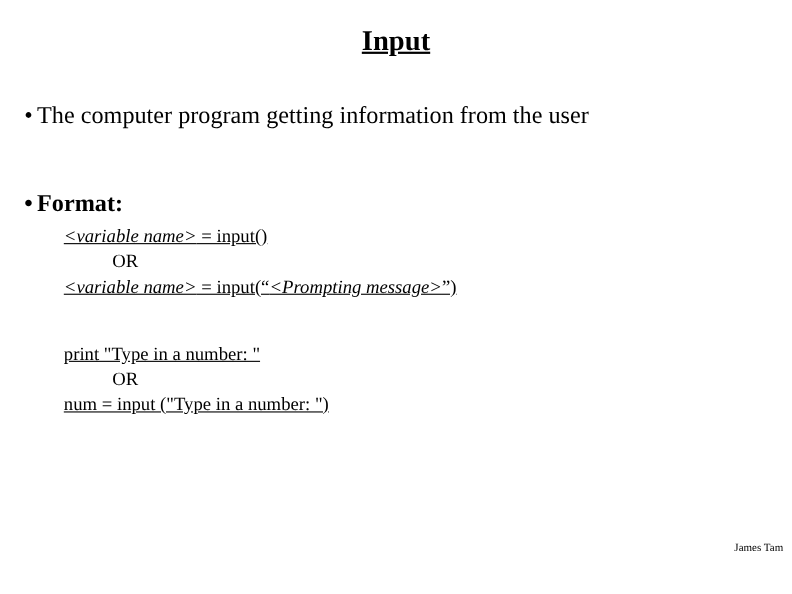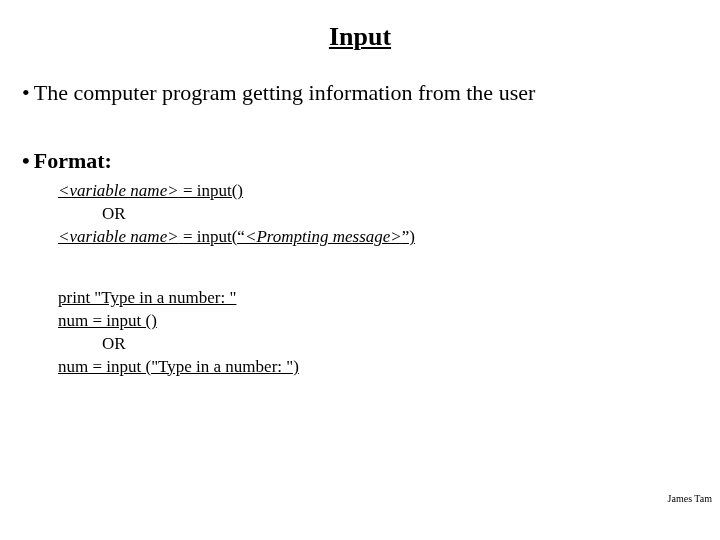--- a/index.html
+++ b/index.html
@@ -23,21 +23,21 @@
     font-size: 26px;
     font-weight: bold;
     text-decoration: underline;
     padding-top: 22px;
   }
   .body {
     padding: 20px 22px 0 22px;
   }
   .bullet-l1 {
     font-size: 22px;
-    margin-top: 8px;
+    margin-top: 20px;
     margin-bottom: 6px;
   }
   .bullet-l1 .dot {
     margin-right: 4px;
   }
   .bold { font-weight: bold; }
   .sub {
     font-size: 17px;
     margin-left: 36px;
     line-height: 1.35;
@@ -83,21 +83,20 @@
     <div class="or">OR</div>
     <div class="sub">
       <span class="italic">&lt;variable name&gt;</span><span> = input(“</span><span class="italic">&lt;Prompting message&gt;</span><span>”)</span>
     </div>
 
     <div class="gap-md"></div>
     <div class="gap-sm"></div>
 
 
     <div class="sub">print "Type in a number: "</div>
-    <div class="sub">num = input ()</div>
     <div class="or">OR</div>
     <div class="sub">num = input ("Type in a number: ")</div>
 
   </div>
 
   <div class="footer">James Tam</div>
 
 </div>
 
 </body></html>

